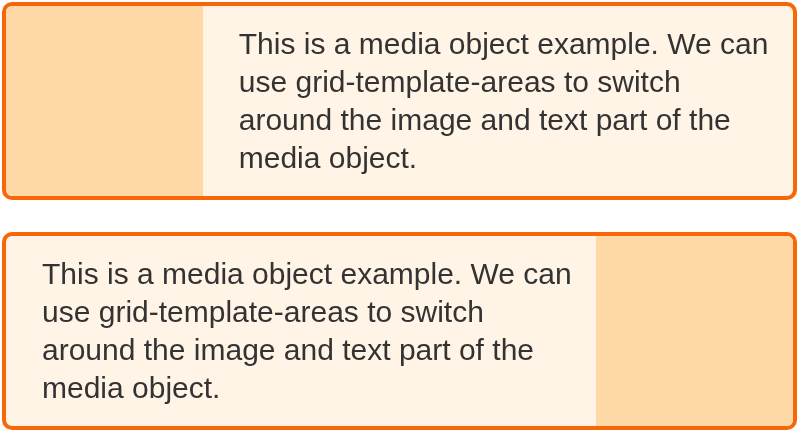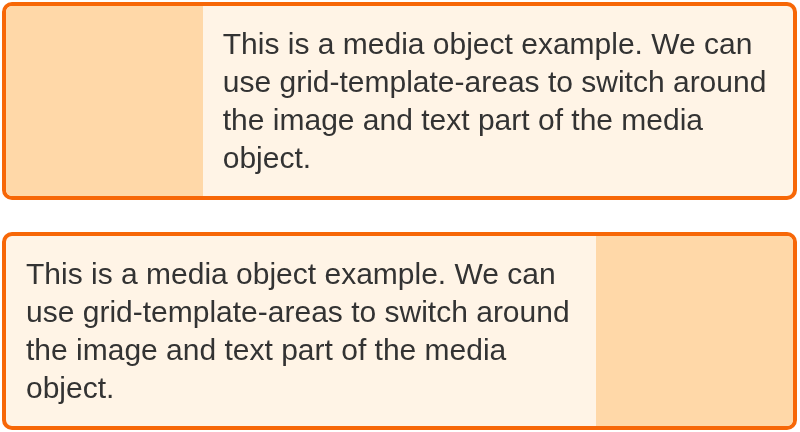--- a/index.html
+++ b/index.html
@@ -41,20 +41,21 @@
   .media-image {
     grid-area: image;
     background: var(--image-background);
   }
   .media-text {
     grid-area: content;
     padding: 19px 20px 20px 20px;
     font-size: 30px;
     line-height: 38px;
     color: var(--text-color);
+    margin-left: 16px;
   }
 </style>
 </head>
 <body>
 
 <div class="stage">
 
   <section class="media">
     <div class="media-image"></div>
     <div class="media-text">This is a media object example. We can use grid-template-areas to switch around the image and text part of the media object.</div>

